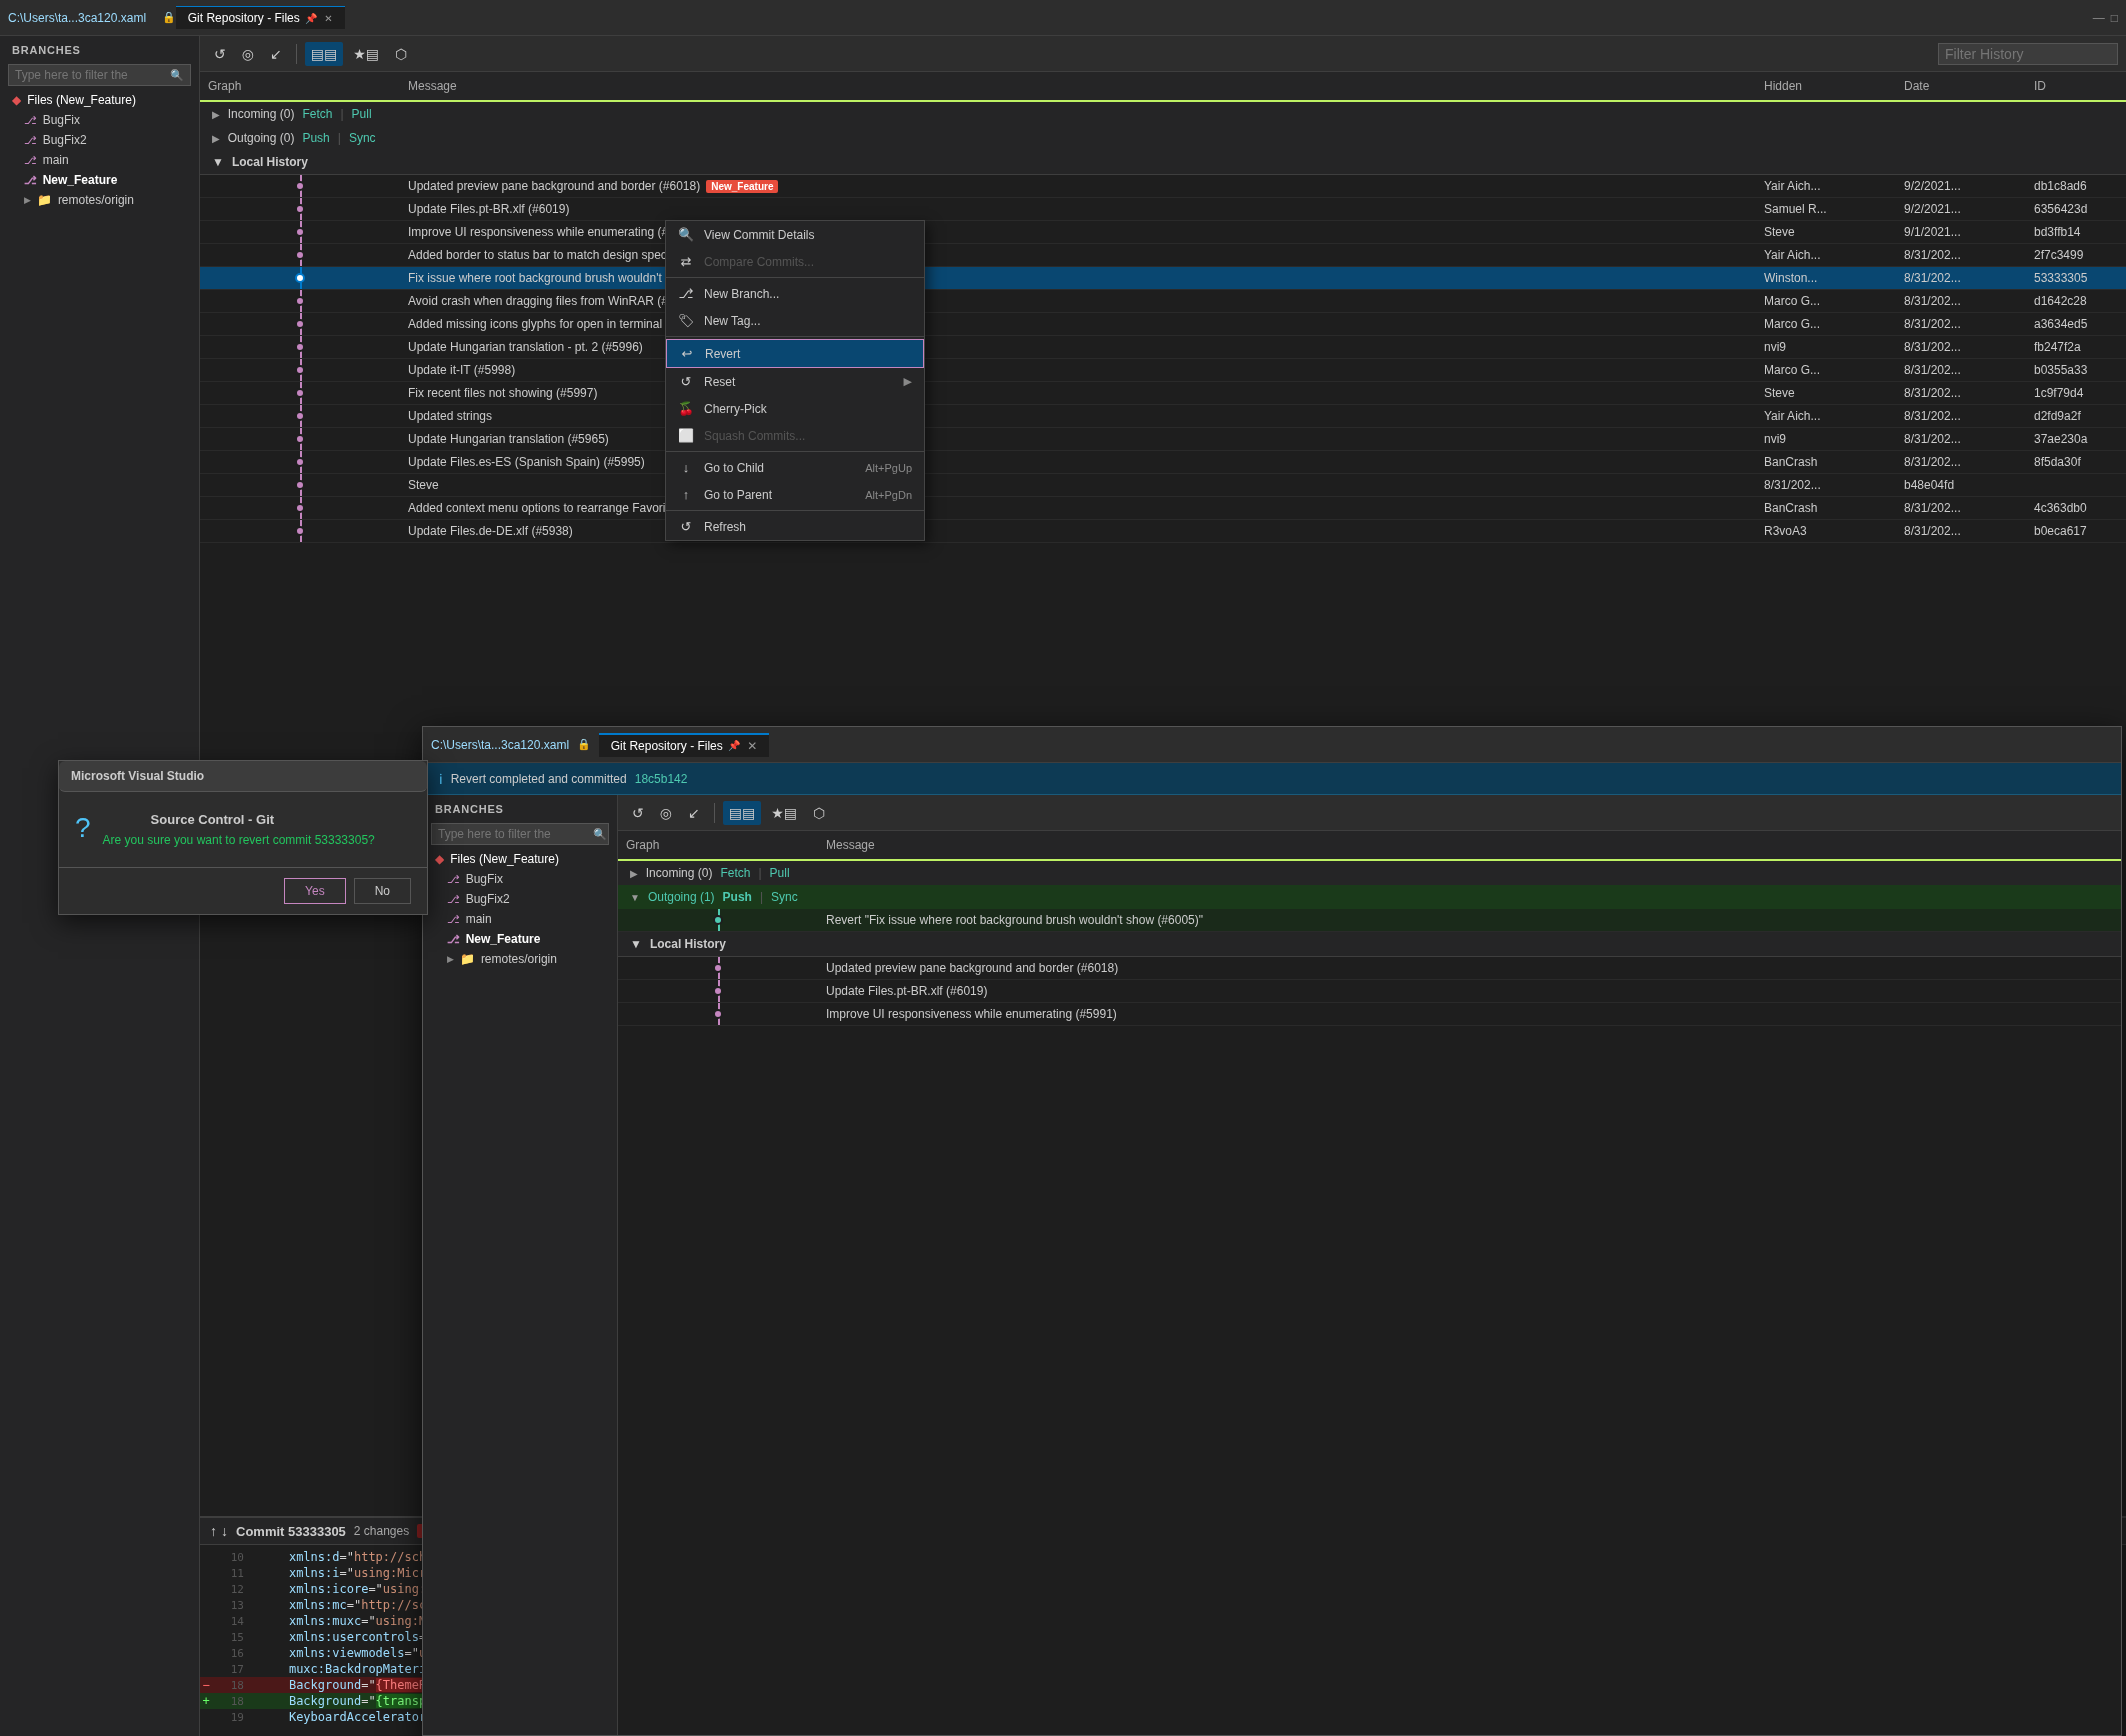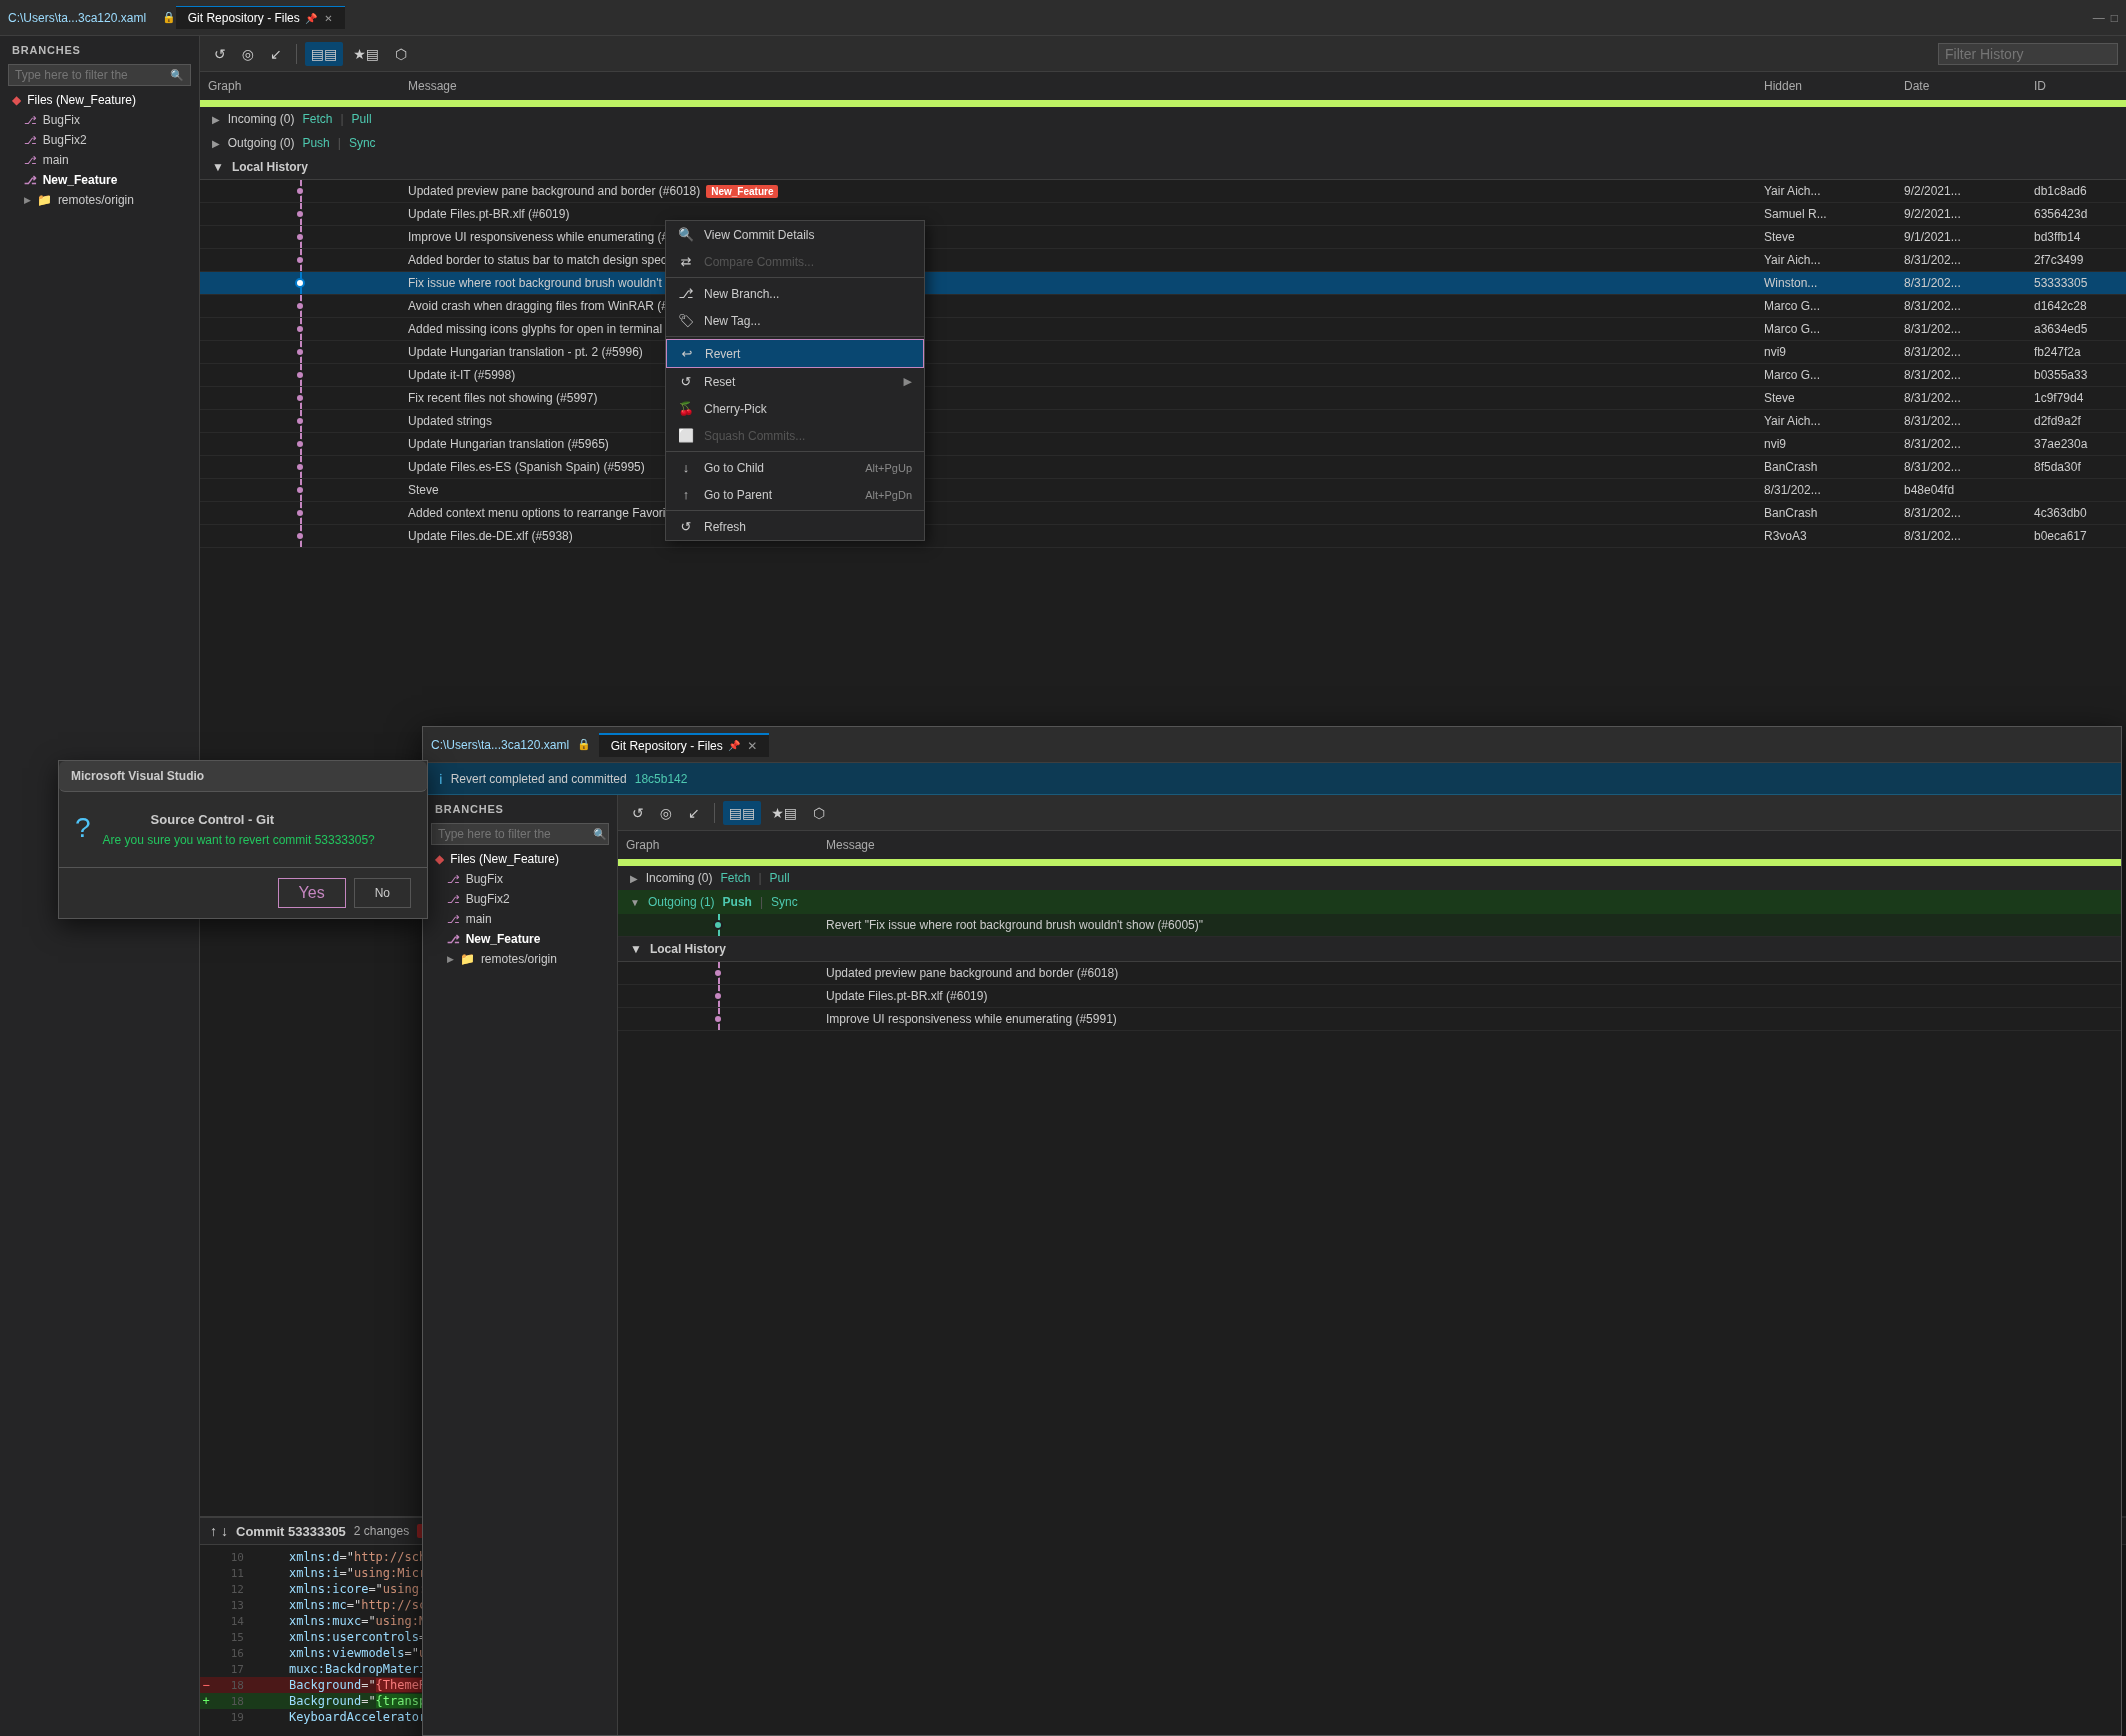--- a/index.html
+++ b/index.html
@@ -148,21 +148,21 @@
     
     .git-table {
       flex: 1;
       overflow-y: auto;
       background: #1e1e1e;
     }
     .git-table-header {
       display: grid;
       grid-template-columns: 200px 1fr 140px 130px 100px;
       background: #252526;
-      border-bottom: 7px solid #bef264;
+      border-bottom: 2px solid #bef264;
       padding: 4px 0;
       position: sticky;
       top: 0;
       z-index: 5;
     }
     .git-table-header-cell {
       padding: 3px 8px;
       font-size: 12px;
       color: #aaa;
     }
@@ -401,21 +401,21 @@
     .dialog-body {
       padding: 20px 16px;
       display: flex;
       align-items: flex-start;
       gap: 12px;
     }
     .dialog-icon { font-size: 28px; color: #4fc3f7; }
     .dialog-title { font-size: 13px; font-weight: 600; margin-bottom: 6px; margin-left: 48px; }
     .dialog-text { font-size: 12px; color: #22c55e; }
     .dialog-footer { padding: 10px 16px; display: flex; justify-content: flex-end; gap: 8px; border-top: 1px solid #555; }
-    .btn-yes { background: transparent; border: 1px solid #c586c0; color: #c586c0; padding: 5px 20px; cursor: pointer; font-size: 16px; }
+    .btn-yes { background: transparent; border: 1px solid #c586c0; color: #c586c0; padding: 5px 20px; cursor: pointer; font-size: 12px; }
     .btn-no { background: transparent; border: 1px solid #555; color: #ccc; padding: 5px 20px; cursor: pointer; font-size: 12px; }
 
     .xml-blue { color: #9cdcfe; }
     .xml-val { color: #ce9178; }
     .xml-eq { color: #d4d4d4; }
   </style>
 </head>
 <body>
 
 <div class="top-bar">

